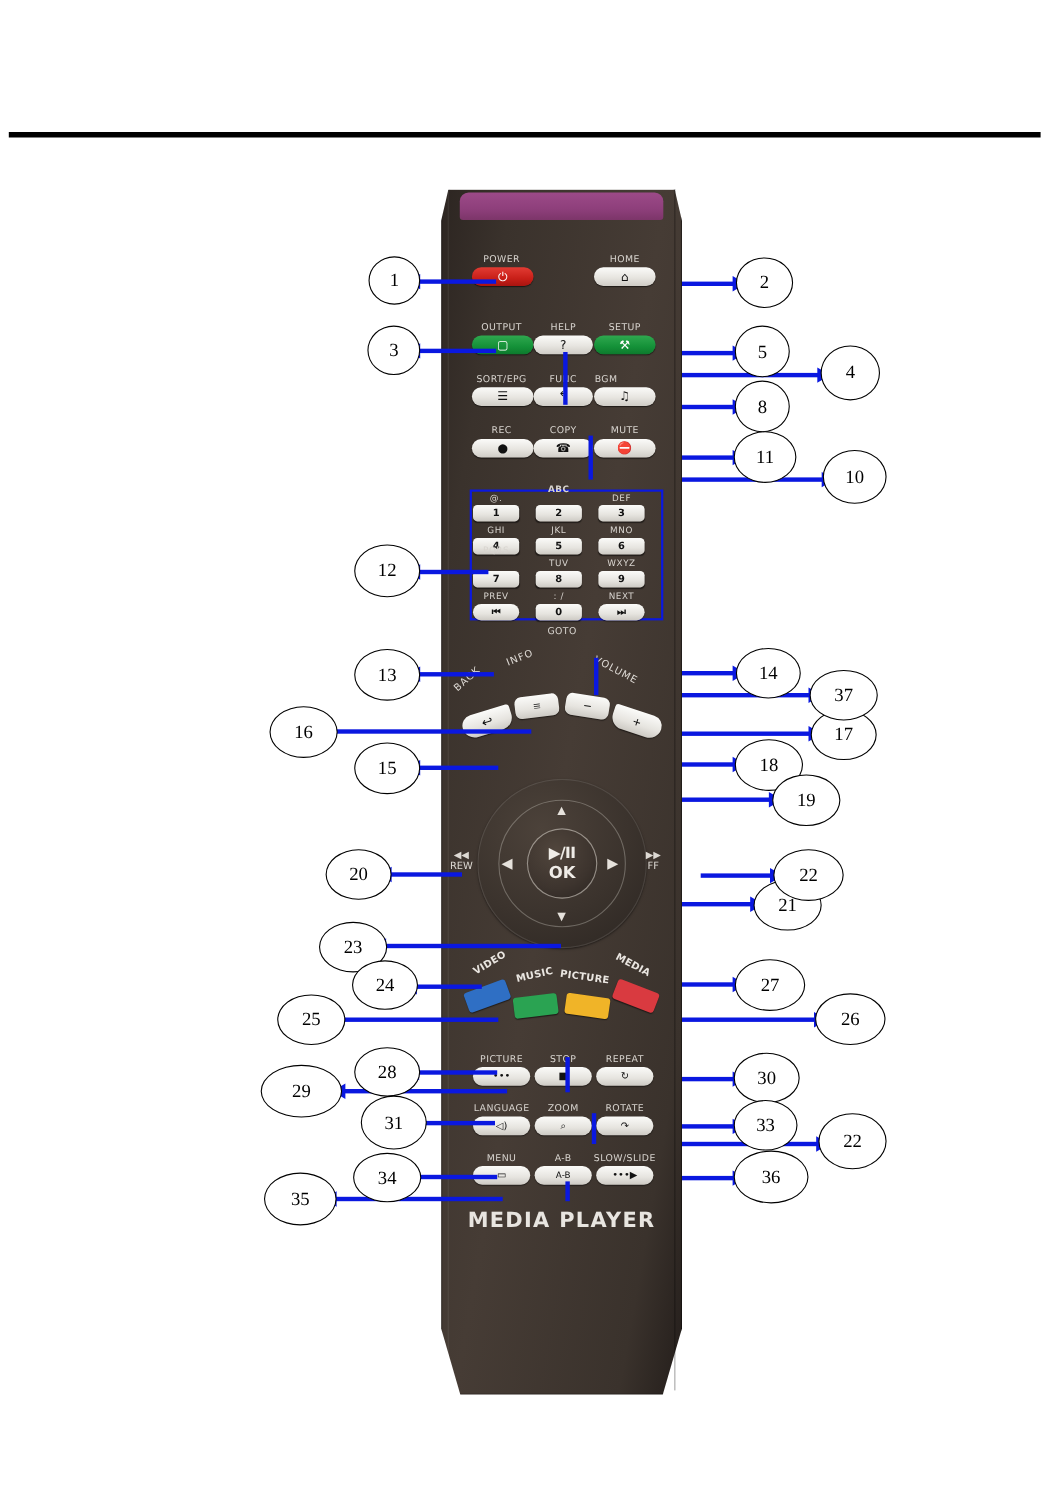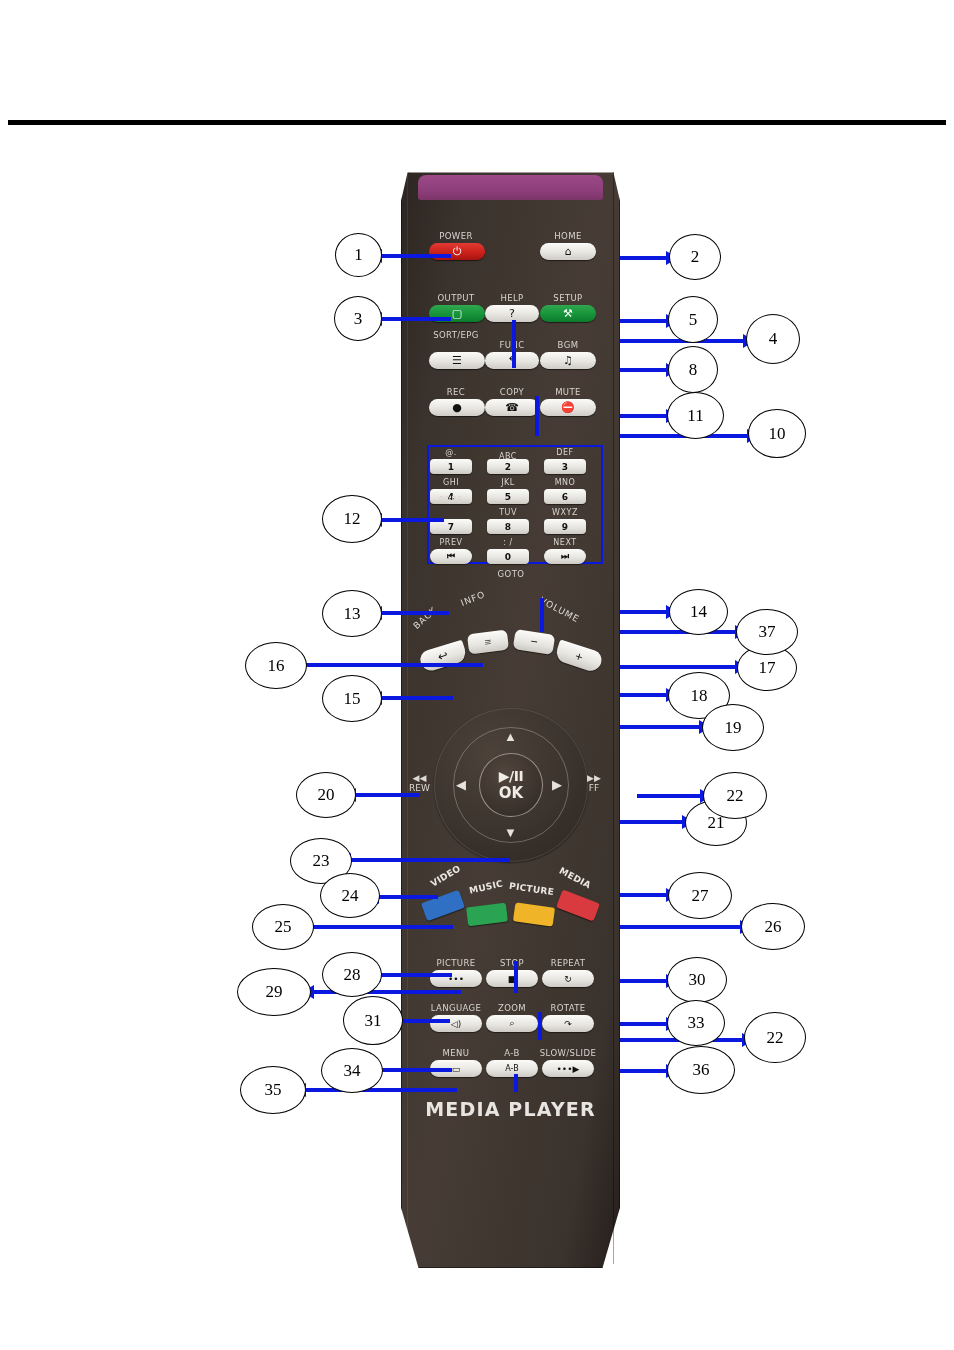--- a/index.html
+++ b/index.html
@@ -315,29 +315,29 @@
     </div>
     <div class="blabel" style="left:111px; top:125px;">HELP</div>
     <div class="btn" style="left:84px; top:137px; width:54px; height:17px;">
       <span class="glyph">?</span>
     </div>
     <div class="blabel" style="left:167px; top:125px;">SETUP</div>
     <div class="btn green" style="left:139px; top:137px; width:56px; height:17px;">
       <span class="glyph">⚒</span>
     </div>
 
-    <div class="blabel" style="left:55px; top:162px;">SORT/EPG</div>
+    <div class="blabel" style="left:55px; top:172px;">SORT/EPG</div>
     <div class="btn" style="left:28px; top:184px; width:56px; height:17px;">
       <span class="glyph">☰</span>
     </div>
     <div class="blabel" style="left:111px; top:172px;">FUNC</div>
     <div class="btn" style="left:84px; top:184px; width:54px; height:17px;">
       <span class="glyph">↰</span>
     </div>
-    <div class="blabel" style="left:167px; top:172px;">BGM</div>
+    <div class="blabel" style="left:150px; top:172px;">BGM</div>
     <div class="btn" style="left:139px; top:184px; width:56px; height:17px;">
       <span class="glyph">♫</span>
     </div>
 
     <div class="blabel" style="left:55px; top:219px;">REC</div>
     <div class="btn" style="left:28px; top:231px; width:56px; height:17px;">
       <span class="glyph">●</span>
     </div>
     <div class="blabel" style="left:111px; top:219px;">COPY</div>
     <div class="btn" style="left:84px; top:231px; width:54px; height:17px;">
@@ -345,21 +345,21 @@
     </div>
     <div class="blabel" style="left:167px; top:219px;">MUTE</div>
     <div class="btn" style="left:139px; top:231px; width:56px; height:17px;">
       <span class="glyph">⛔</span>
     </div>
 
     <div id="keypad-highlight" style="left:26px; top:277px; width:172px; height:115px;"></div>
 
     <div class="numletters" style="left:50px; top:280px;">@.</div>
     <div class="numbtn" style="left:29px; top:291px;">1</div>
-    <div class="numletters" style="left:107px; top:284px;">ABC</div>
+    <div class="numletters" style="left:107px; top:272px;font-weight:bold;">ABC</div>
     <div class="numbtn" style="left:86px; top:291px;">2</div>
     <div class="numletters" style="left:164px; top:280px;">DEF</div>
     <div class="numbtn" style="left:143px; top:291px;">3</div>
 
     <div class="numletters" style="left:50px; top:310px;">GHI</div>
     <div class="numbtn" style="left:29px; top:321px;">4</div>
     <div class="numletters" style="left:107px; top:310px;">JKL</div>
     <div class="numbtn" style="left:86px; top:321px;">5</div>
     <div class="numletters" style="left:164px; top:310px;">MNO</div>
     <div class="numbtn" style="left:143px; top:321px;">6</div>
@@ -532,21 +532,21 @@
   <div class="callout" style="left:685px; top:800px; width:60px; height:44px;">21</div>
   <div class="callout" style="left:703px; top:772px; width:62px; height:45px;">22</div>
   <div class="callout" style="left:290px; top:838px; width:60px; height:44px;">23</div>
   <div class="callout" style="left:320px; top:873px; width:58px; height:43px;">24</div>
   <div class="callout" style="left:252px; top:904px; width:60px; height:44px;">25</div>
   <div class="callout" style="left:741px; top:903px; width:62px; height:45px;">26</div>
   <div class="callout" style="left:668px; top:872px; width:62px; height:45px;">27</div>
   <div class="callout" style="left:322px; top:952px; width:58px; height:43px;">28</div>
   <div class="callout" style="left:237px; top:968px; width:72px; height:46px;">29</div>
   <div class="callout" style="left:667px; top:957px; width:58px; height:44px;">30</div>
-  <div class="callout" style="left:343px; top:996px; width:58px; height:47px;text-align:center;">31</div>
+  <div class="callout" style="left:328px; top:996px; width:58px; height:47px;text-align:center;">31</div>
   <div class="callout" style="left:744px; top:1012px; width:60px; height:49px;">22</div>
   <div class="callout" style="left:667px; top:1000px; width:56px; height:44px;">33</div>
   <div class="callout" style="left:321px; top:1048px; width:60px; height:43px;">34</div>
   <div class="callout" style="left:240px; top:1066px; width:64px; height:46px;">35</div>
   <div class="callout" style="left:667px; top:1046px; width:66px; height:46px;">36</div>
   <div class="callout" style="left:736px; top:609px; width:60px; height:44px;">37</div>
 
 </div>
 
 </body></html>

